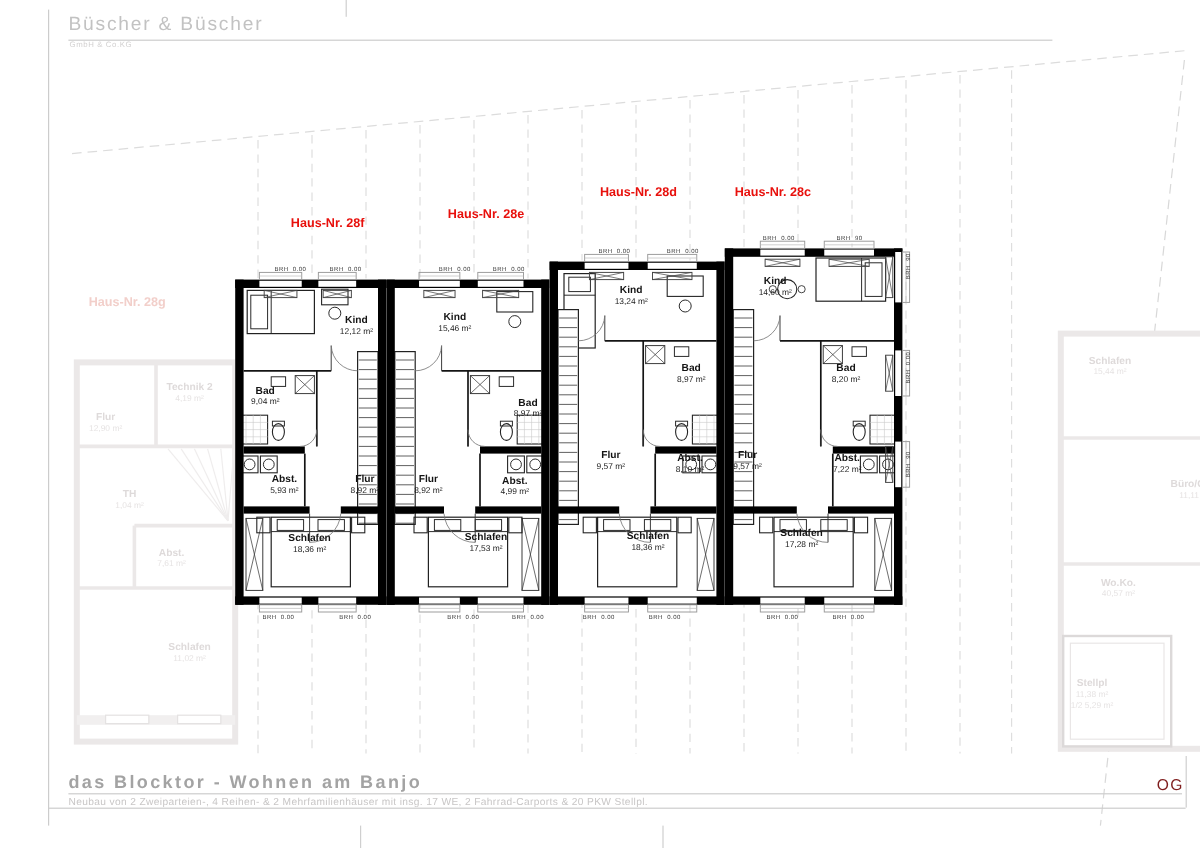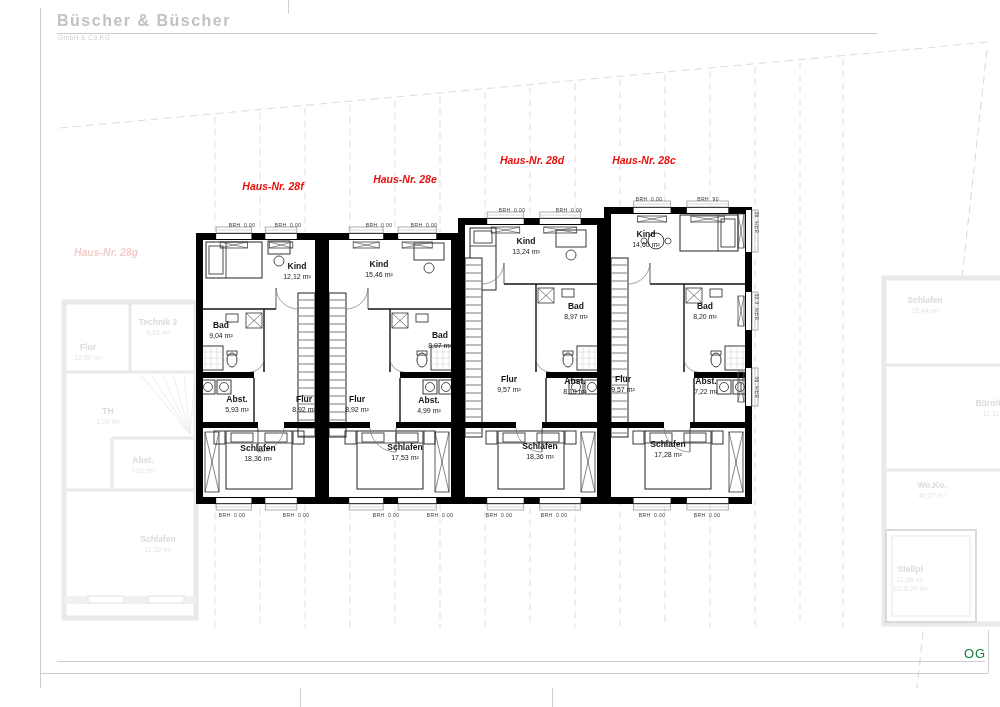--- a/index.html
+++ b/index.html
@@ -1,39 +1,39 @@
 <!DOCTYPE html>
 <html><head>
 <meta charset="utf-8">
 <style>
   html,body{margin:0;padding:0;background:#fff;}
   *{box-sizing:border-box;}
   .sheet{position:relative;width:1000px;height:707px;background:#fff;overflow:hidden;
          font-family:"Liberation Sans",sans-serif;}
   #plan-svg{position:absolute;left:0;top:0;width:1000px;height:707px;}
   .rule{position:absolute;background:#cccccc;}
-  .logo-main{position:absolute;left:57px;top:12px;font-size:16px;font-weight:700;
+  .logo-main{position:absolute;left:57px;top:12px;font-size:16px;font-weight:400;
              letter-spacing:1.5px;color:#c2c2c2;}
   .logo-sub{position:absolute;left:58px;top:34px;font-size:6.5px;letter-spacing:.5px;color:#d2d0d0;}
   .house-label{position:absolute;transform:translateX(-50%);font-size:10.5px;font-weight:bold;
-               color:#e8100c;white-space:nowrap;font-style:italic;}
+               color:#e8100c;white-space:nowrap;}
   .house-label.faded{color:#f2cfca;}
   .rl{position:absolute;transform:translateX(-50%);text-align:center;white-space:nowrap;line-height:1.3;}
   .rl .rn{font-size:8.5px;font-weight:bold;color:#141414;}
   .rl .ra{font-size:7px;color:#1b1b1b;}
   .rl.faded .rn{color:#dedada;}
   .rl.faded .ra{color:#e6e3e3;}
   .brh{position:absolute;transform:translateX(-50%);font-size:5px;color:#3a3a3a;
        letter-spacing:.4px;white-space:nowrap;}
   .brh-v{position:absolute;font-size:5px;color:#3a3a3a;letter-spacing:.4px;white-space:nowrap;
          writing-mode:vertical-rl;transform:rotate(180deg);}
   .footer-title{position:absolute;left:57px;top:644px;font-size:15px;font-weight:bold;
                 letter-spacing:2px;color:#a3a3a3;}
   .footer-sub{position:absolute;left:57px;top:663px;font-size:8.5px;letter-spacing:.3px;color:#c8c6c6;}
-  .floor-label{position:absolute;left:964px;top:646px;font-size:13px;letter-spacing:1px;color:#15803d;}
+  .floor-label{position:absolute;left:964px;top:646px;font-size:13px;letter-spacing:1px;color:#7f1d1d;}
   .tick{position:absolute;width:1px;background:#cfcfcf;}
 </style>
 </head>
 <body>
 
 <div class="sheet">
 
   <svg id="plan-svg" viewBox="0 0 1000 707">
       <g>
         <line x1="60" y1="128" x2="990" y2="42" stroke="#dcdcdc" stroke-width="1" stroke-dasharray="8 5"></line>
@@ -602,19 +602,21 @@
   <div class="brh" style="left:440px;top:512px">BRH&nbsp;&nbsp;0.00</div>
   <div class="brh" style="left:499px;top:512px">BRH&nbsp;&nbsp;0.00</div>
   <div class="brh" style="left:554px;top:512px">BRH&nbsp;&nbsp;0.00</div>
   <div class="brh" style="left:652px;top:512px">BRH&nbsp;&nbsp;0.00</div>
   <div class="brh" style="left:707px;top:512px">BRH&nbsp;&nbsp;0.00</div>
 
   <div class="brh-v" style="left:754px;top:211px">BRH&nbsp;&nbsp;90</div>
   <div class="brh-v" style="left:754px;top:293px">BRH&nbsp;&nbsp;0.00</div>
   <div class="brh-v" style="left:754px;top:376px">BRH&nbsp;&nbsp;90</div>
 
+  <div class="footer-title">das Blocktor - Wohnen am Banjo</div>
   <div class="rule" style="left:57px;top:661px;width:928px;height:1px"></div>
+  <div class="footer-sub">Neubau von 2 Zweiparteien-, 4 Reihen- &amp; 2 Mehrfamilienhäuser mit insg. 17 WE, 2 Fahrrad-Carports &amp; 20 PKW Stellpl.</div>
   <div class="rule" style="left:40px;top:673px;width:948px;height:1px"></div>
   <div class="floor-label">OG</div>
   <div class="tick" style="left:300px;top:688px;height:19px"></div>
   <div class="tick" style="left:552px;top:688px;height:19px"></div>
   <div class="tick" style="left:988px;top:630px;height:43px"></div>
 </div>
 
 </body></html>

